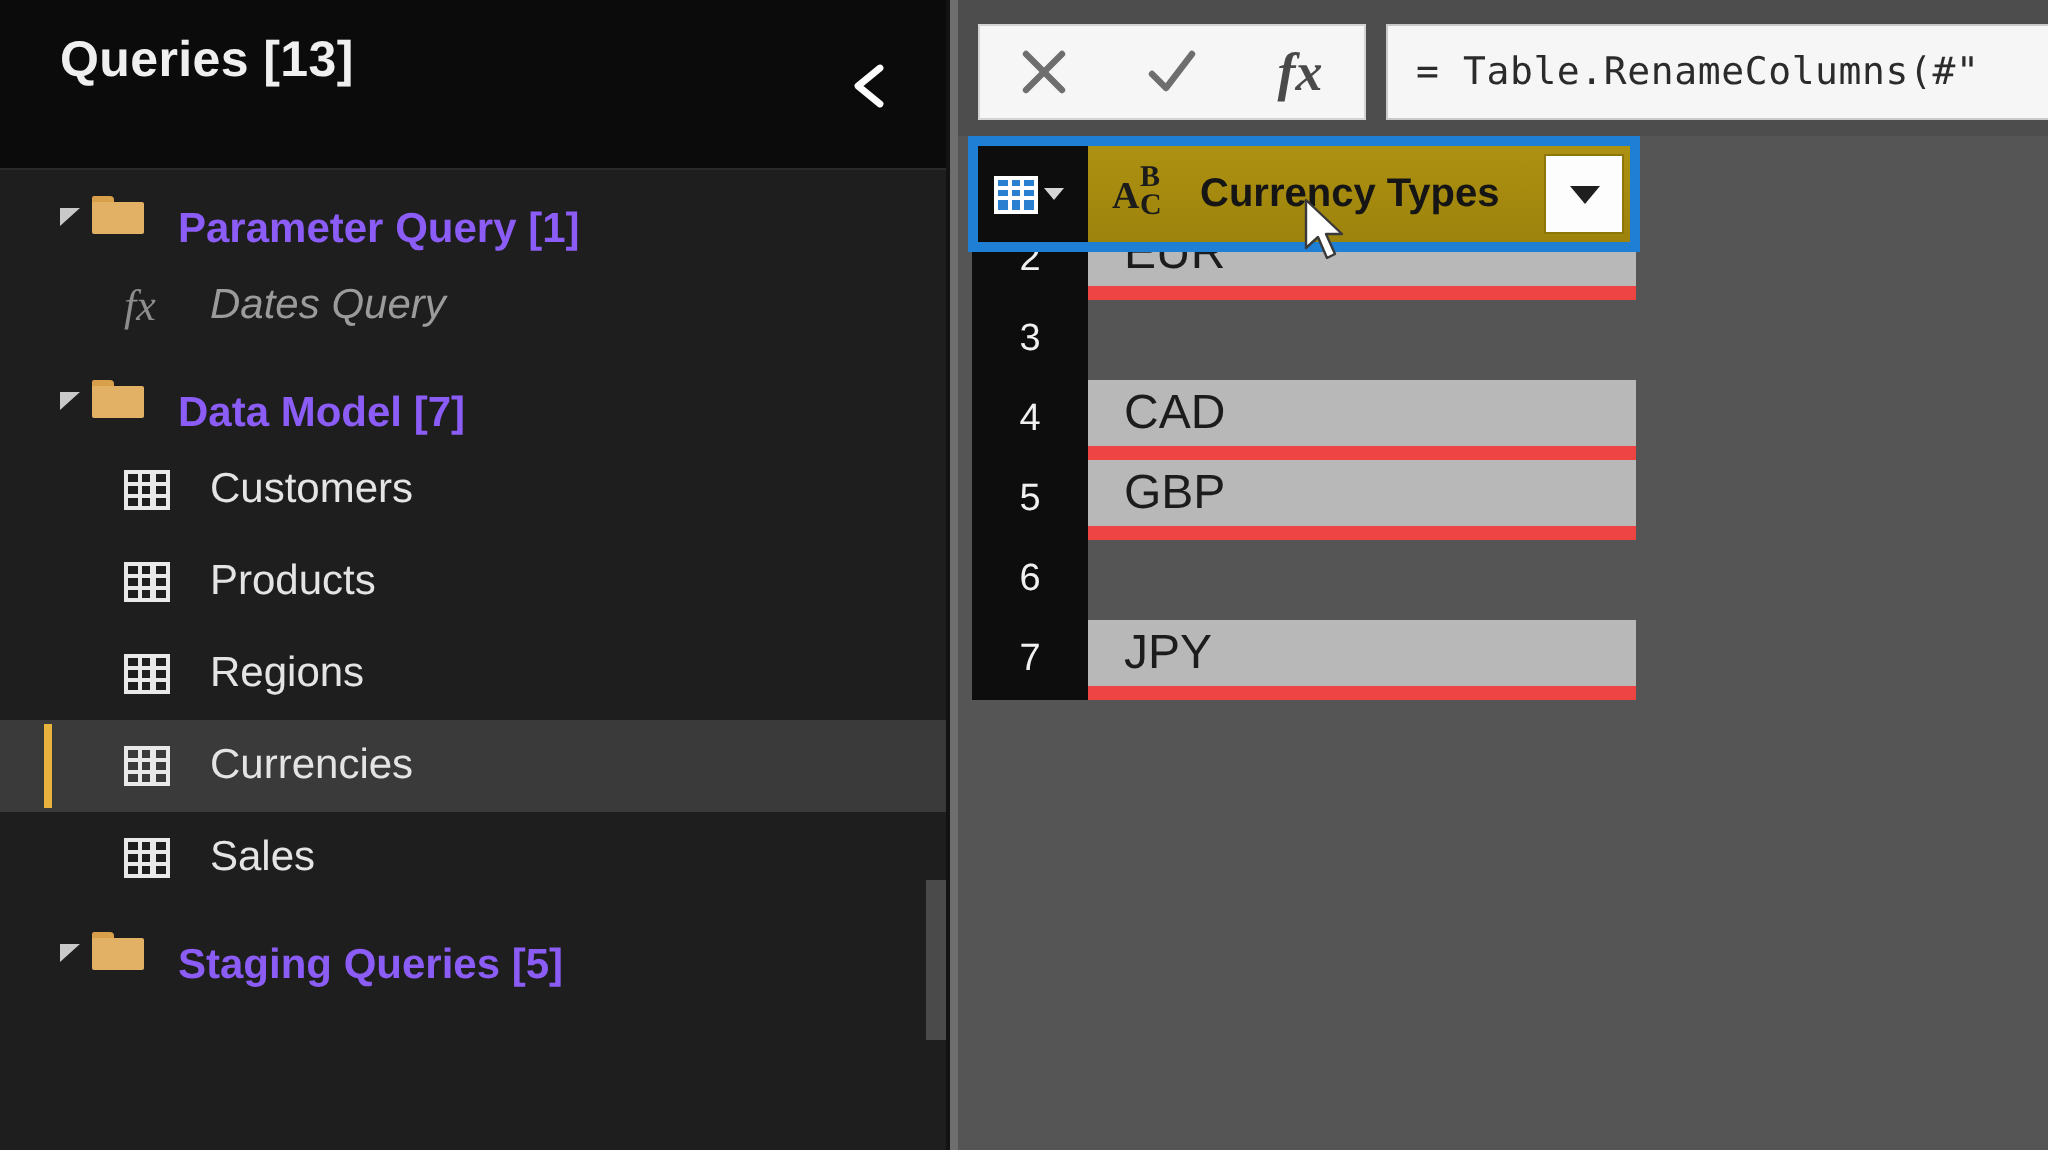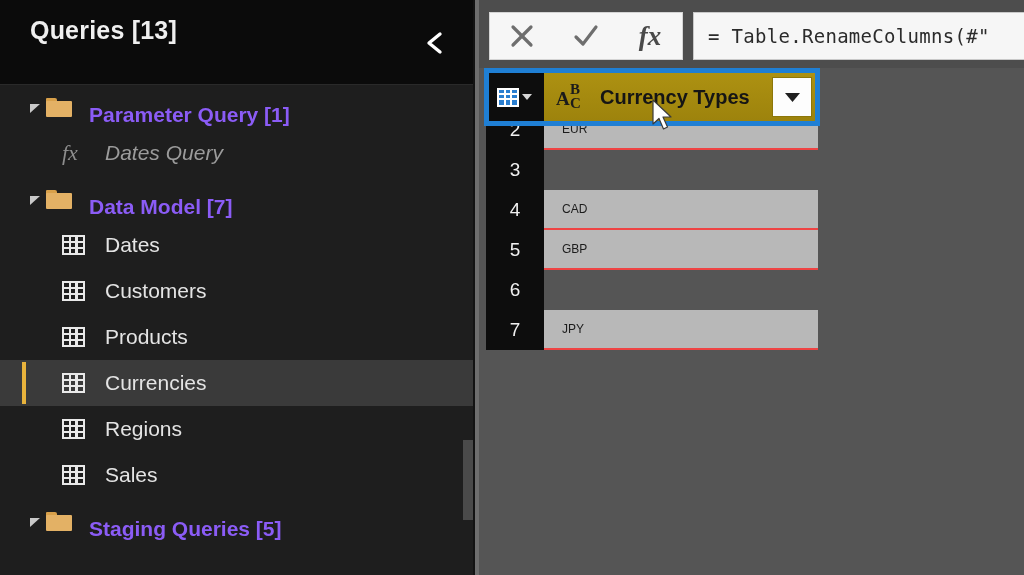--- a/index.html
+++ b/index.html
@@ -359,24 +359,24 @@
     align-items: center;
     justify-content: center;
     font-size: 19px;
     color: #f0f0f0;
     flex: 0 0 auto;
     cursor: pointer;
   }
   .row-cell {
     flex: 1 1 auto;
     background: #b8b8b8;
-    border-bottom: 2px solid #ef4444;
-    display: flex;
-    align-items: center;
-    font-size: 12px;
+    border-bottom: 7px solid #ef4444;
+    display: flex;
+    align-items: center;
+    font-size: 24px;
     color: #1c1c1c;
     padding-left: 18px;
     box-sizing: border-box;
     cursor: default;
   }
 
   
   #mouse-cursor {
     position: absolute;
     left: 652px; top: 99px;
@@ -434,68 +434,59 @@
         </div>
         <div class="icon-slot">
           <div class="folder-glyph">
               <div class="tab"></div>
               <div class="body"></div>
             </div>
         </div>
         <div class="tree-label group">Data Model [7]</div>
       </div>
 
+
       <div class="tree-row lvl-1">
         <div class="icon-slot">
           <div class="tbl-glyph">
               <i class="tbl-inner"></i>
               <i class="tbl-inner2"></i>
             </div>
         </div>
-        <div class="tree-label">Dates</div>
+        <div class="tree-label">Customers</div>
       </div>
 
       <div class="tree-row lvl-1">
         <div class="icon-slot">
           <div class="tbl-glyph">
               <i class="tbl-inner"></i>
               <i class="tbl-inner2"></i>
             </div>
         </div>
-        <div class="tree-label">Customers</div>
+        <div class="tree-label">Products</div>
       </div>
 
       <div class="tree-row lvl-1">
         <div class="icon-slot">
           <div class="tbl-glyph">
               <i class="tbl-inner"></i>
               <i class="tbl-inner2"></i>
             </div>
         </div>
-        <div class="tree-label">Products</div>
+        <div class="tree-label">Regions</div>
       </div>
 
       <div class="tree-row lvl-1 selected">
         <div class="icon-slot">
           <div class="tbl-glyph">
               <i class="tbl-inner"></i>
               <i class="tbl-inner2"></i>
             </div>
         </div>
         <div class="tree-label">Currencies</div>
-      </div>
-
-      <div class="tree-row lvl-1">
-        <div class="icon-slot">
-          <div class="tbl-glyph">
-              <i class="tbl-inner"></i>
-              <i class="tbl-inner2"></i>
-            </div>
-        </div>
-        <div class="tree-label">Regions</div>
       </div>
 
 
       <div class="tree-row lvl-1">
         <div class="icon-slot">
           <div class="tbl-glyph">
               <i class="tbl-inner"></i>
               <i class="tbl-inner2"></i>
             </div>
         </div>

